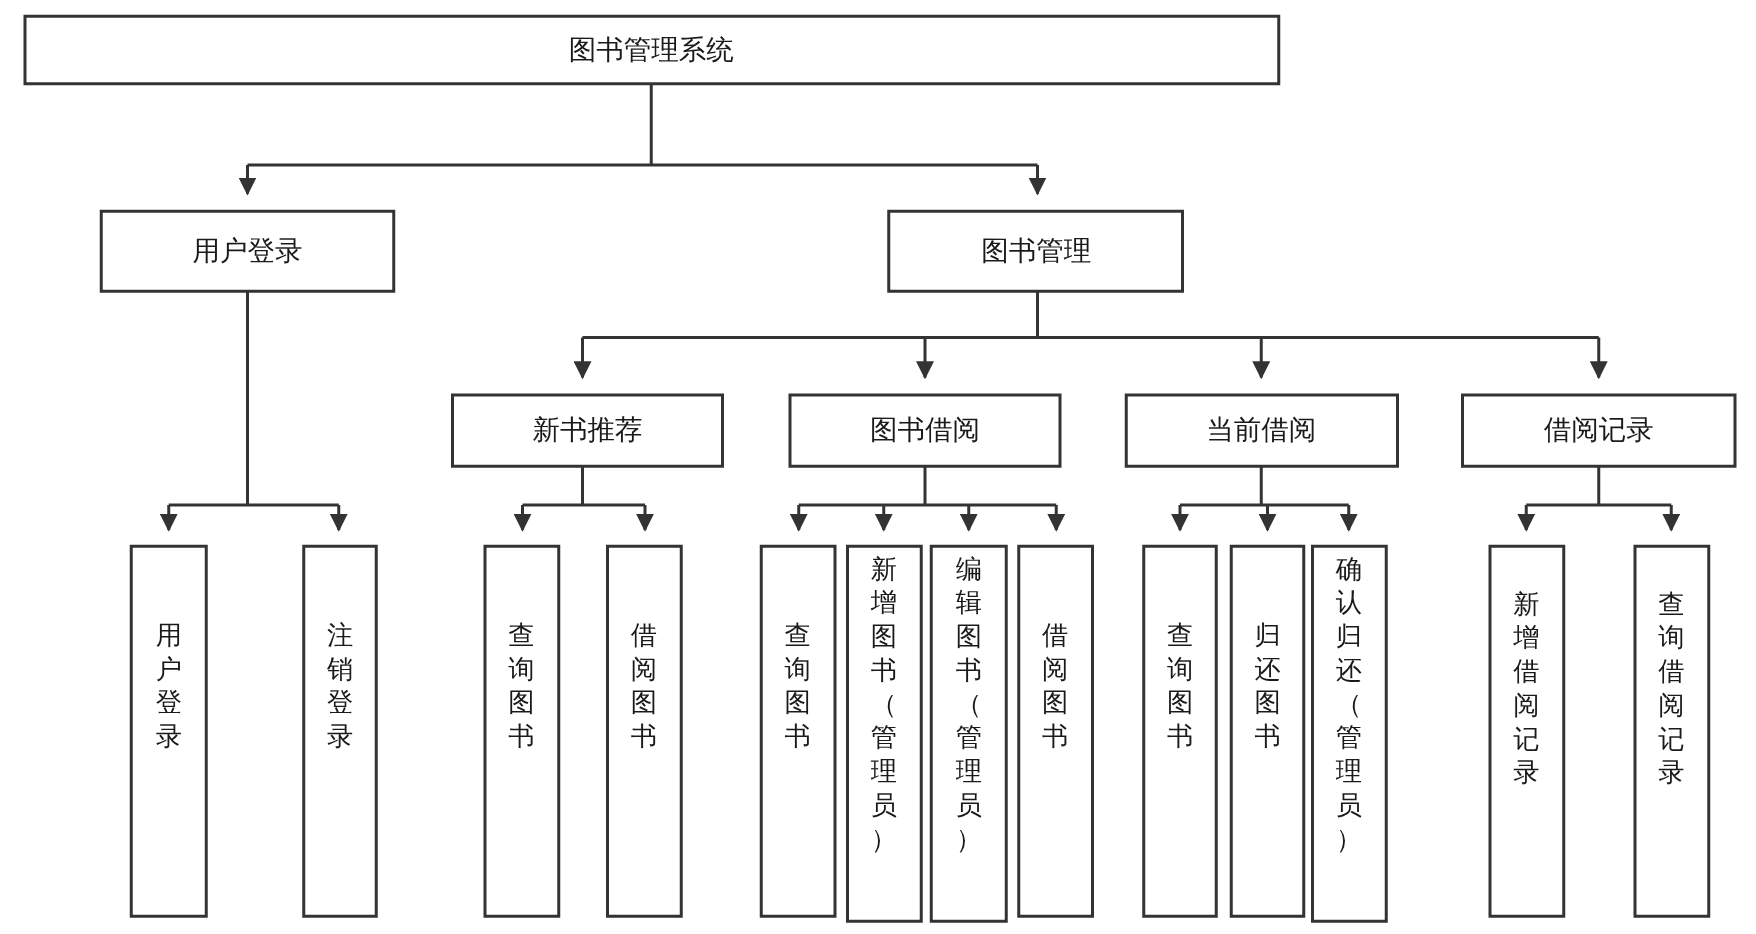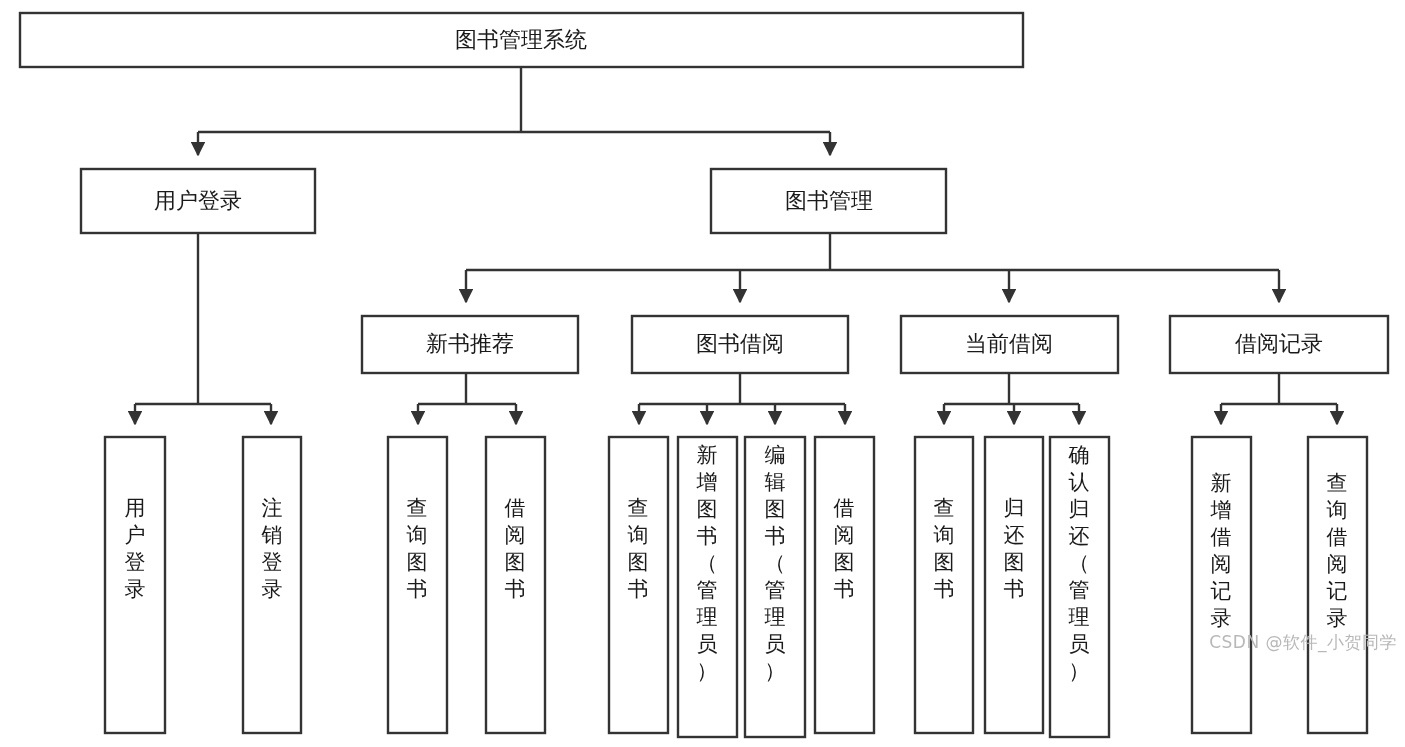--- a/index.html
+++ b/index.html
@@ -225,15 +225,14 @@
       <rect class="node-box" x="1192" y="437" width="59" height="296"></rect>
       <text class="node-label-v" x="1221" y="490"><tspan x="1221" y="490">新</tspan><tspan x="1221" y="517">增</tspan><tspan x="1221" y="544">借</tspan><tspan x="1221" y="571">阅</tspan><tspan x="1221" y="598">记</tspan><tspan x="1221" y="625">录</tspan></text>
     </g>
 
     <g>
       <rect class="node-box" x="1308" y="437" width="59" height="296"></rect>
       <text class="node-label-v" x="1337" y="490"><tspan x="1337" y="490">查</tspan><tspan x="1337" y="517">询</tspan><tspan x="1337" y="544">借</tspan><tspan x="1337" y="571">阅</tspan><tspan x="1337" y="598">记</tspan><tspan x="1337" y="625">录</tspan></text>
     </g>
   </svg>
 
-  <div class="watermark">CSDN @软件_小贺同学</div>
 
 </div>
 
 </body></html>

